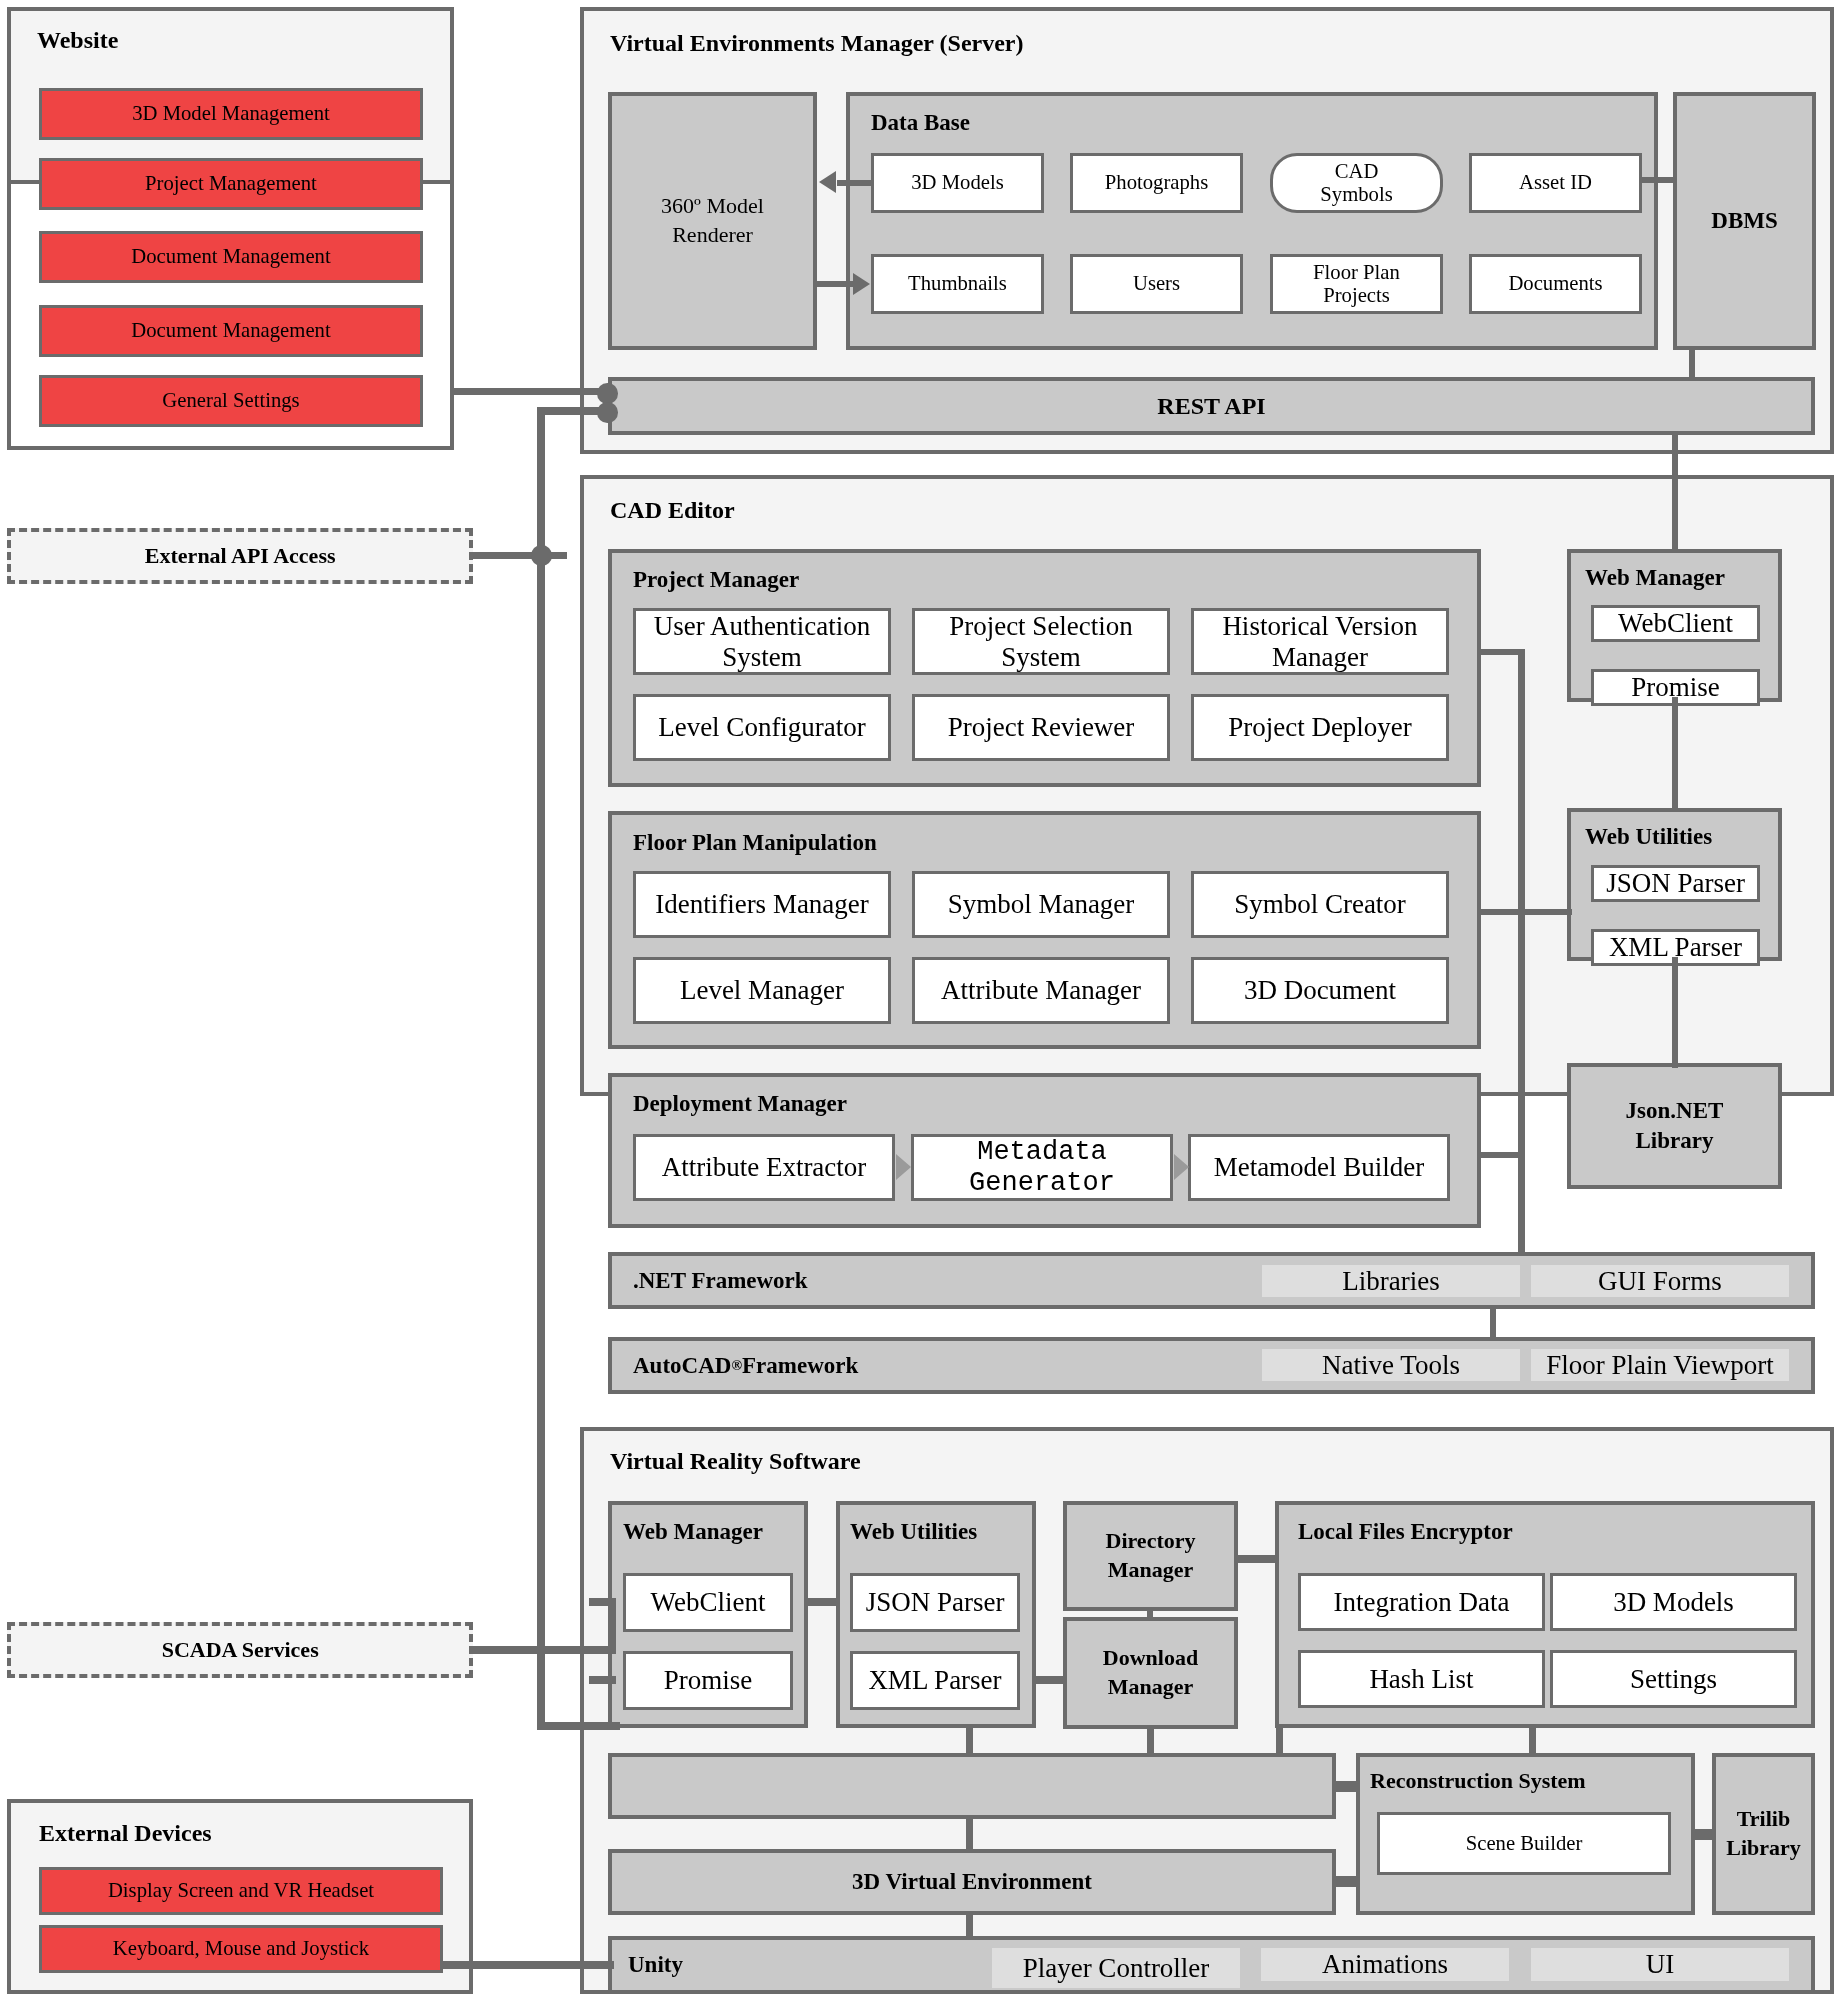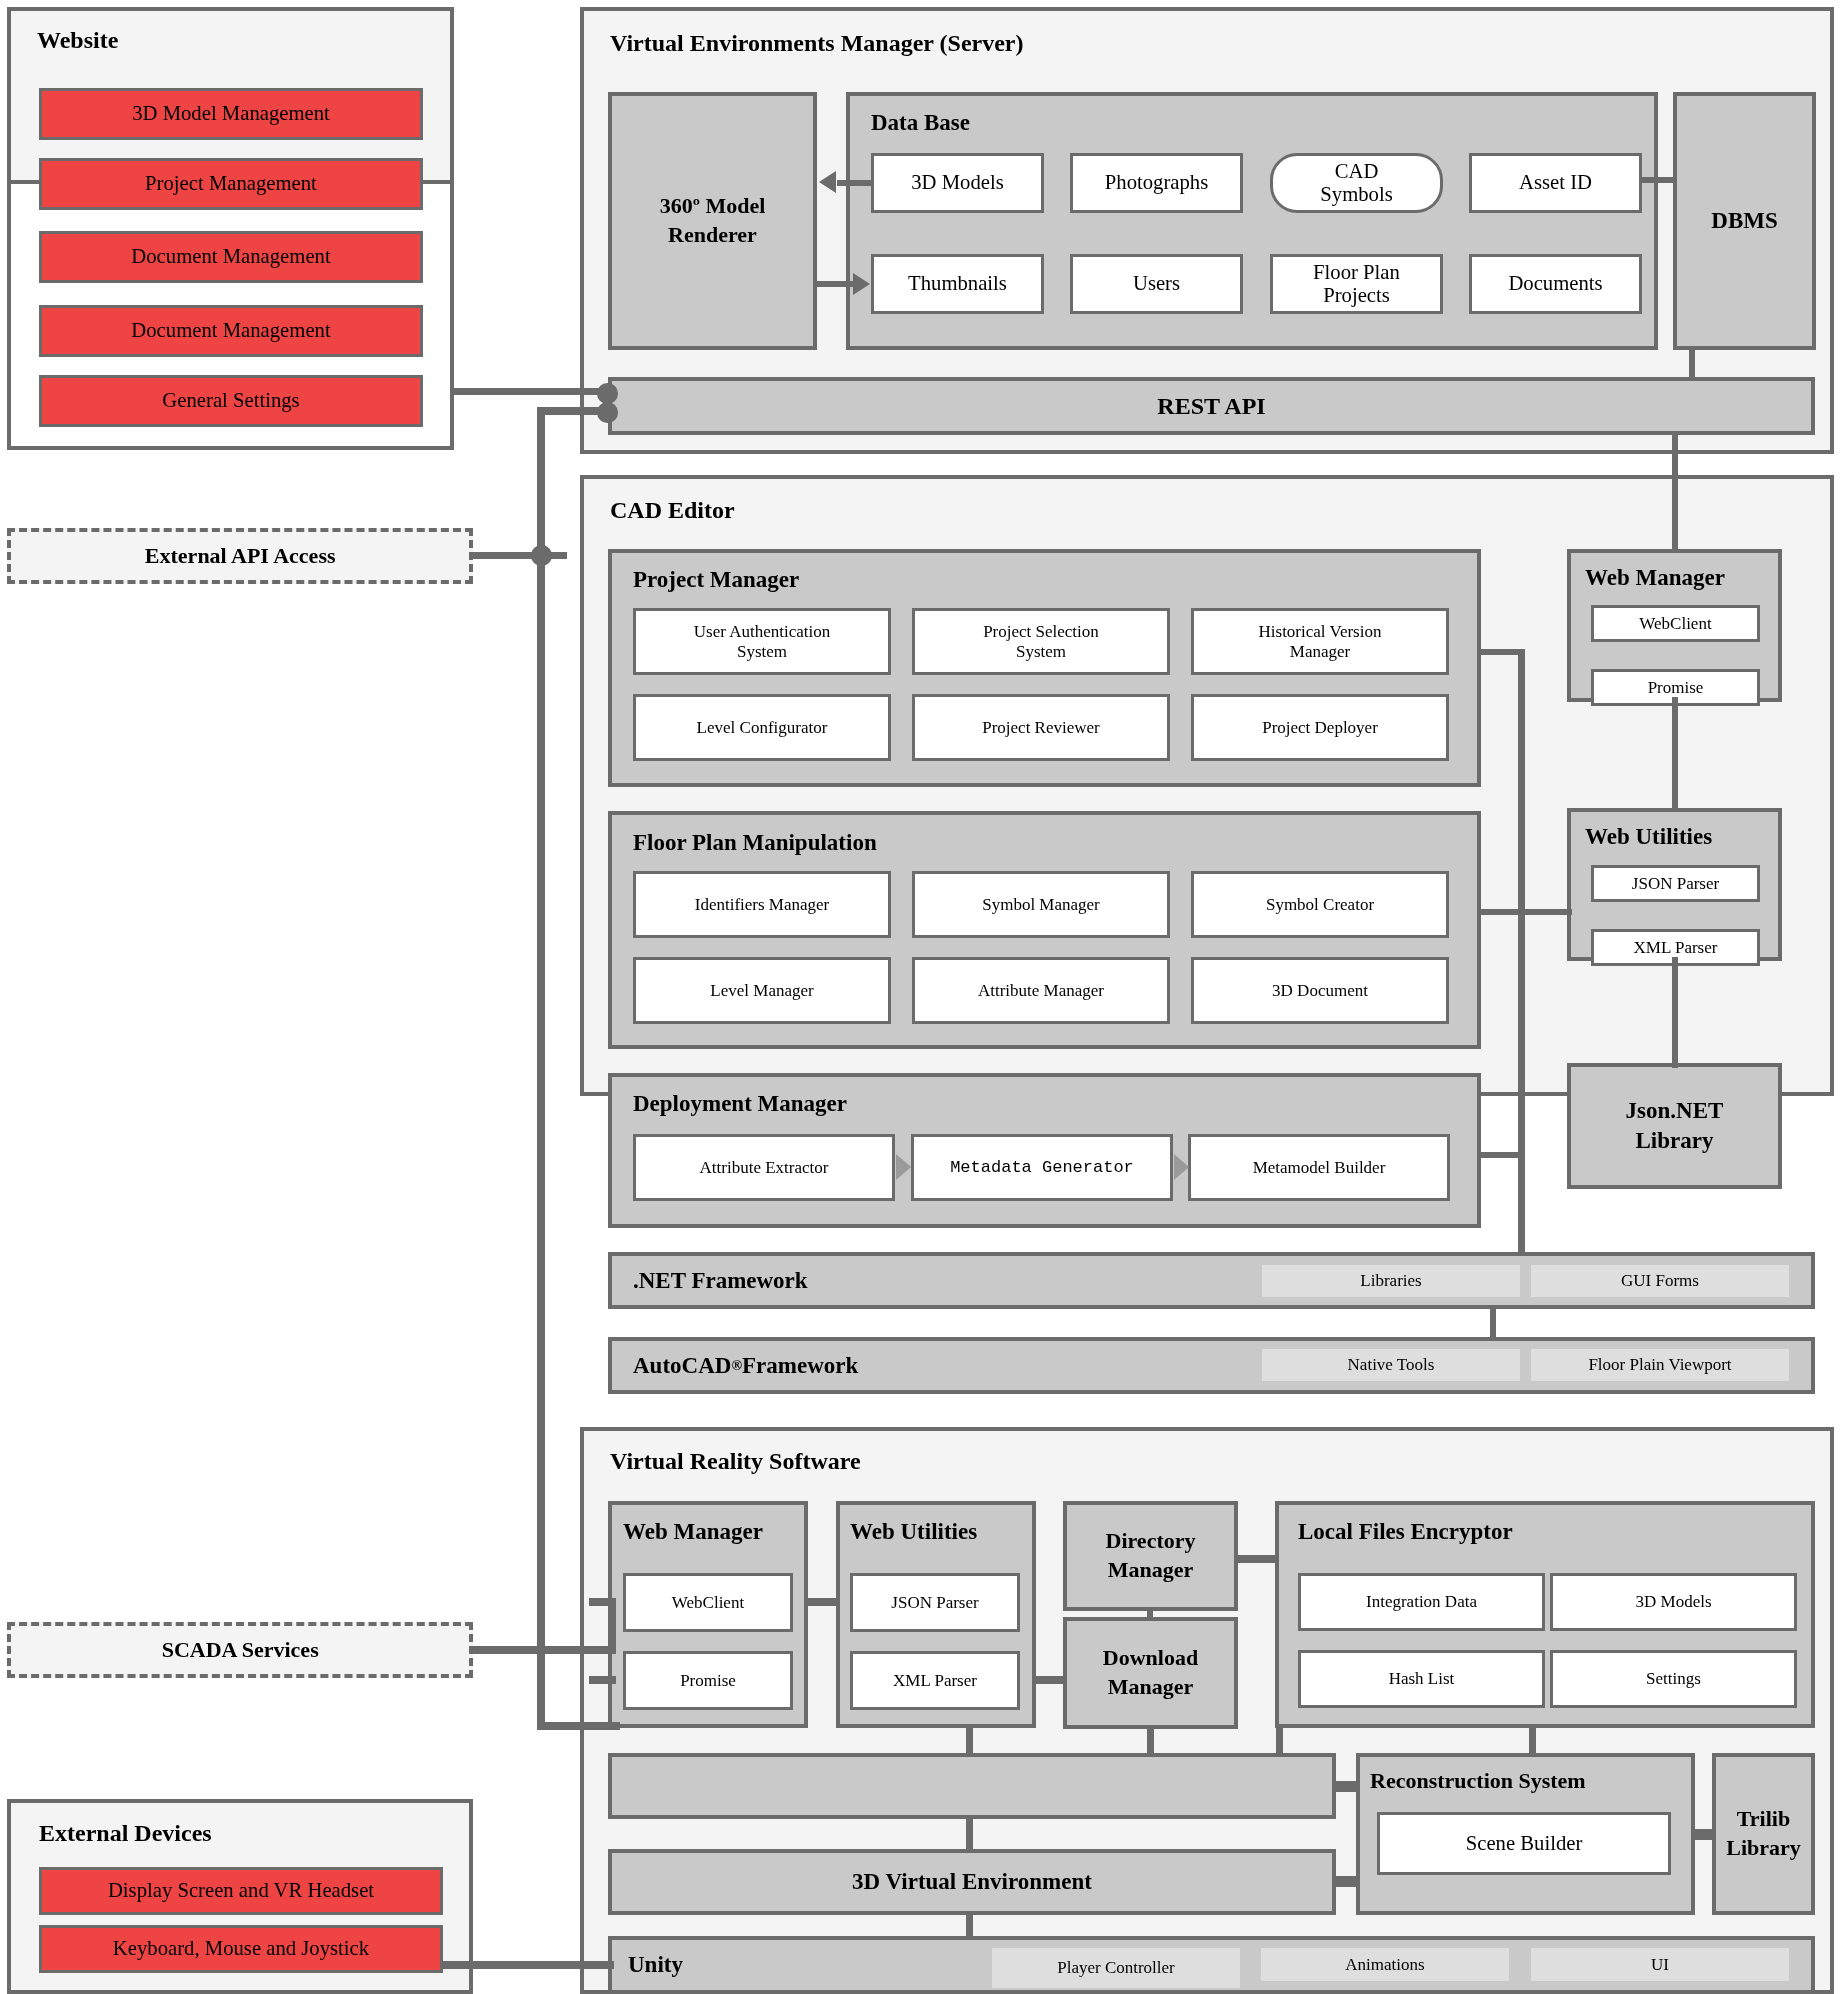--- a/index.html
+++ b/index.html
@@ -51,21 +51,21 @@
 
   
   .bandlabel{position:absolute;font-weight:bold;white-space:nowrap;display:flex;align-items:center;}
 
   
   .ln{position:absolute;background:#6b6b6b;}
   .dot{position:absolute;background:#6b6b6b;border-radius:50%;}
   .arrowL{position:absolute;width:0;height:0;border-top:11.4px solid transparent;border-bottom:11.4px solid transparent;border-right:17.6px solid #6b6b6b;}
   .arrowR{position:absolute;width:0;height:0;border-top:11.4px solid transparent;border-bottom:11.4px solid transparent;border-left:17.6px solid #6b6b6b;}
   .arrowRsm{position:absolute;width:0;height:0;border-top:13.4px solid transparent;border-bottom:13.4px solid transparent;border-left:15.5px solid #9a9a9a;}
-  .f38{font-size:17px;}
+  .f38{font-size:27px;}
   .f40{font-size:20.7px;}
   .f42{font-size:22px;}
   .f44{font-size:23px;}
   .f46{font-size:24px;}
   .sup{font-size:0.62em;vertical-align:super;}
 </style>
 </head>
 <body>
 
 <div id="canvas">
@@ -87,21 +87,21 @@
 
   <div class="abs panel" style="left:7.2px;top:1799px;width:466px;height:195px;"></div>
   <div class="ptitle f46" style="left:39px;top:1820px;">External Devices</div>
   <div class="abs leafgray f40" style="left:39px;top:1867px;width:404px;height:48px;">Display Screen and VR Headset</div>
   <div class="abs leafgray f40" style="left:39px;top:1925px;width:404px;height:48px;">Keyboard, Mouse and Joystick</div>
 
   <div class="abs panel" style="left:580px;top:7.2px;width:1254px;height:447px;"></div>
   <div class="ptitle f46" style="left:610px;top:30px;">Virtual Environments Manager (Server)</div>
 
   <div class="abs group" style="left:608px;top:92px;width:209px;height:258px;"></div>
-  <div class="abs f42" style="left:608px;top:92px;width:209px;height:258px;display:flex;flex-direction:column;align-items:center;justify-content:center;font-weight:bold;line-height:1.3;">
+  <div class="abs f42" style="left:608px;top:92px;width:209px;height:258px;display:flex;flex-direction:column;align-items:center;justify-content:center;font-weight:normal;line-height:1.3;">
     <span>360º Model</span>
     <span>Renderer</span>
   </div>
 
   <div class="abs group" style="left:846px;top:92px;width:812px;height:258px;"></div>
   <div class="gtitle f44" style="left:871px;top:110px;">Data Base</div>
 
   <div class="abs leaf f40" style="left:871px;top:153px;width:173px;height:60px;">3D Models</div>
   <div class="abs leaf f40" style="left:1070px;top:153px;width:173px;height:60px;">Photographs</div>
   <div class="abs leaf f40" style="left:1270px;top:153px;width:173px;height:60px;flex-direction:column;border-radius:27px;">

